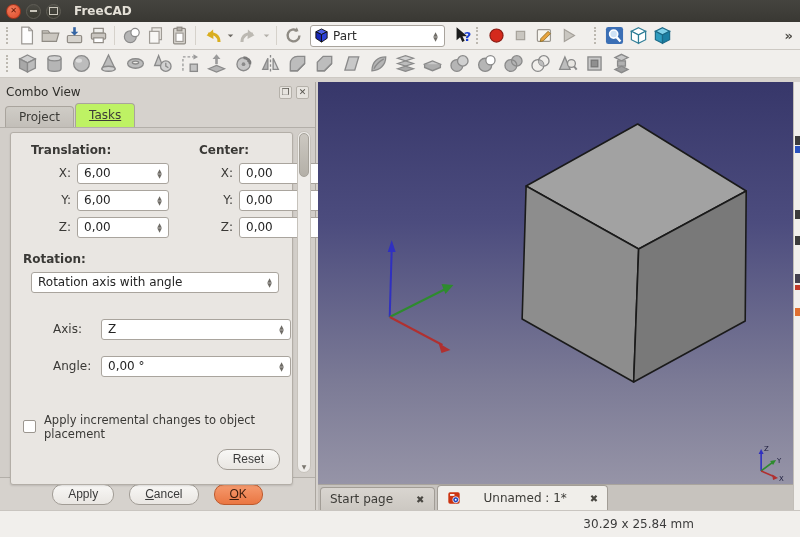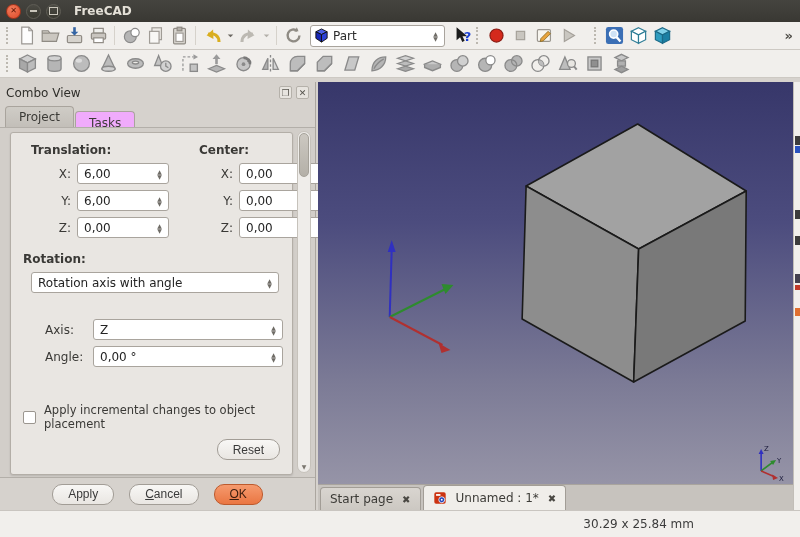--- a/index.html
+++ b/index.html
@@ -40,36 +40,36 @@
   
   .main { flex:1 1 auto; display:flex; background:#d6d2cd; padding-top:4px; min-height:0; }
 
   
   .combo-panel { width:316px; flex:0 0 auto; display:flex; flex-direction:column; border-right:1px solid #aba69f; background:#d6d2cd; }
   .cv-header { height:21px; display:flex; align-items:center; padding:0 6px; color:#2f2e2a; }
   .cv-header-btns { margin-left:auto; display:flex; gap:4px; }
   .cv-hbtn { width:13px; height:13px; display:flex; align-items:center; justify-content:center; color:#55524c; font-size:9px; border:1px solid #b5b1aa; border-radius:2px; background:#e7e4df; }
   .cv-tabs { display:flex; align-items:flex-end; padding-left:5px; height:24px; }
   .cv-tab { padding:3px 13px 4px; border:1px solid #a9a49d; border-bottom:none; border-radius:4px 4px 0 0; background:linear-gradient(#cfccc6,#c2beb8); color:#3c3b37; margin-right:1px; position:relative; top:1px; }
-  .cv-tab.active { background:#f0abfc; padding:4px 13px 5px; top:8px;text-decoration:underline; }
+  .cv-tab.active { background:#bef264; padding:4px 13px 5px; top:0;text-decoration:underline; }
   .tasks-area { flex:1 1 auto; background:#d2cec9; border-top:1px solid #b3afa9; position:relative; padding:4px 22px 0 10px; min-height:0; }
 
   .placement-box { border:1px solid #b3aea7; border-radius:3px; background:#e9e6e2; box-shadow:0 1px 2px rgba(0,0,0,.12); }
   .placement-header { height:22px; background:linear-gradient(#f0845a,#e65f33); border-radius:2px 2px 0 0; display:flex; align-items:center; padding:0 7px; color:#fff; font-weight:bold; }
   .collapse-btn { margin-left:auto; width:14px; height:14px; border:1.4px solid #fff; border-radius:50%; display:flex; align-items:center; justify-content:center; }
   .collapse-btn svg { width:8px; height:8px; }
   .placement-body { padding:10px 8px 14px; }
 
   .xform-grid { display:grid; grid-template-columns:58px 92px 30px 40px 92px; row-gap:6px; align-items:center; }
   .grp-label { font-weight:bold; color:#3a3936; padding-left:12px; }
   .ax-label { text-align:right; padding-right:6px; color:#3a3936; }
   .field { position:relative; background:#fff; border:1px solid #a9a49d; border-radius:3px; height:21px; display:flex; align-items:center; padding:0 0 0 6px; color:#242424; }
   .rot-label { font-weight:bold; color:#3a3936; padding:14px 0 6px 4px; }
   .rot-combo { margin-left:12px; width:248px; }
-  .axis-rows { margin-top:26px; display:grid; grid-template-columns:48px 190px; row-gap:6px; align-items:center; margin-left:26px; }
+  .axis-rows { margin-top:26px; display:grid; grid-template-columns:48px 190px; row-gap:16px; align-items:center; margin-left:34px; }
   .axis-rows .lbl { color:#3a3936; }
   .chk-row { display:flex; align-items:center; margin:36px 0 0 4px; }
   .checkbox { width:13px; height:13px; background:#fff; border:1px solid #9b968f; border-radius:2px; margin-right:8px; flex:0 0 auto; }
   .chk-row label { color:#3a3936; font-size:11.5px; }
   .reset-row { display:flex; justify-content:flex-end; margin-top:8px; padding-right:4px; }
 
   .btn { background:linear-gradient(#f8f7f5,#e9e6e2); border:1px solid #a29d96; border-radius:10px; height:21px; padding:0 15px; display:inline-flex; align-items:center; justify-content:center; color:#3a3a3a; font-size:12px; }
   .btn .mn { text-decoration:underline; }
   .btn.ok { background:linear-gradient(#f59a6e,#ea7642); border-color:#bd5a2d; color:#3c1d0e; }
 
@@ -80,21 +80,21 @@
 
   .cv-footer { flex:0 0 auto; height:33px; border-top:1px solid #b3afa9; background:#d6d2cd; display:flex; align-items:center; justify-content:center; gap:15px; }
 
   
   .right-col { flex:1 1 auto; display:flex; flex-direction:column; margin-left:2px; min-width:0; }
   .viewport { flex:1 1 auto; background:linear-gradient(#37376a 0%, #4c4c7e 35%, #7c7b96 75%, #9694a7 100%); position:relative; }
   .viewport svg.scene { position:absolute; inset:0; width:100%; height:100%; }
 
   
   .doc-tabbar { flex:0 0 auto; height:26px; background:#c7c3be; border-top:1px solid #a9a49e; display:flex; align-items:flex-end; padding-left:2px; }
-  .doc-tab { height:23px; display:flex; align-items:center; gap:9px; padding:0 9px; border:1px solid #a29d96; border-bottom:none; border-radius:4px 4px 0 0; background:linear-gradient(#d9d5d0,#ccc8c2); color:#3c3b37; margin-right:2px; }
+  .doc-tab { height:23px; display:flex; align-items:center; gap:23px; padding:0 9px; border:1px solid #a29d96; border-bottom:none; border-radius:4px 4px 0 0; background:linear-gradient(#d9d5d0,#ccc8c2); color:#3c3b37; margin-right:2px; }
   .doc-tab.active { background:#f0eeea; height:25px; }
   .doc-tab .close-x { font-size:10px; color:#4a4843; font-weight:bold; }
   .doc-tab .ficon svg { width:14px; height:14px; display:block; }
 
   
   .right-strip { width:7px; flex:0 0 auto; background:#f1efec; border-left:1px solid #c2beb8; position:relative; }
   .sliver { position:absolute; left:1px; width:5px; }
 
   
   .statusbar { flex:0 0 auto; height:27px; background:#f1efec; border-top:1px solid #c9c5c0; display:flex; align-items:center; justify-content:flex-end; padding-right:106px; color:#3c3c3c; }

